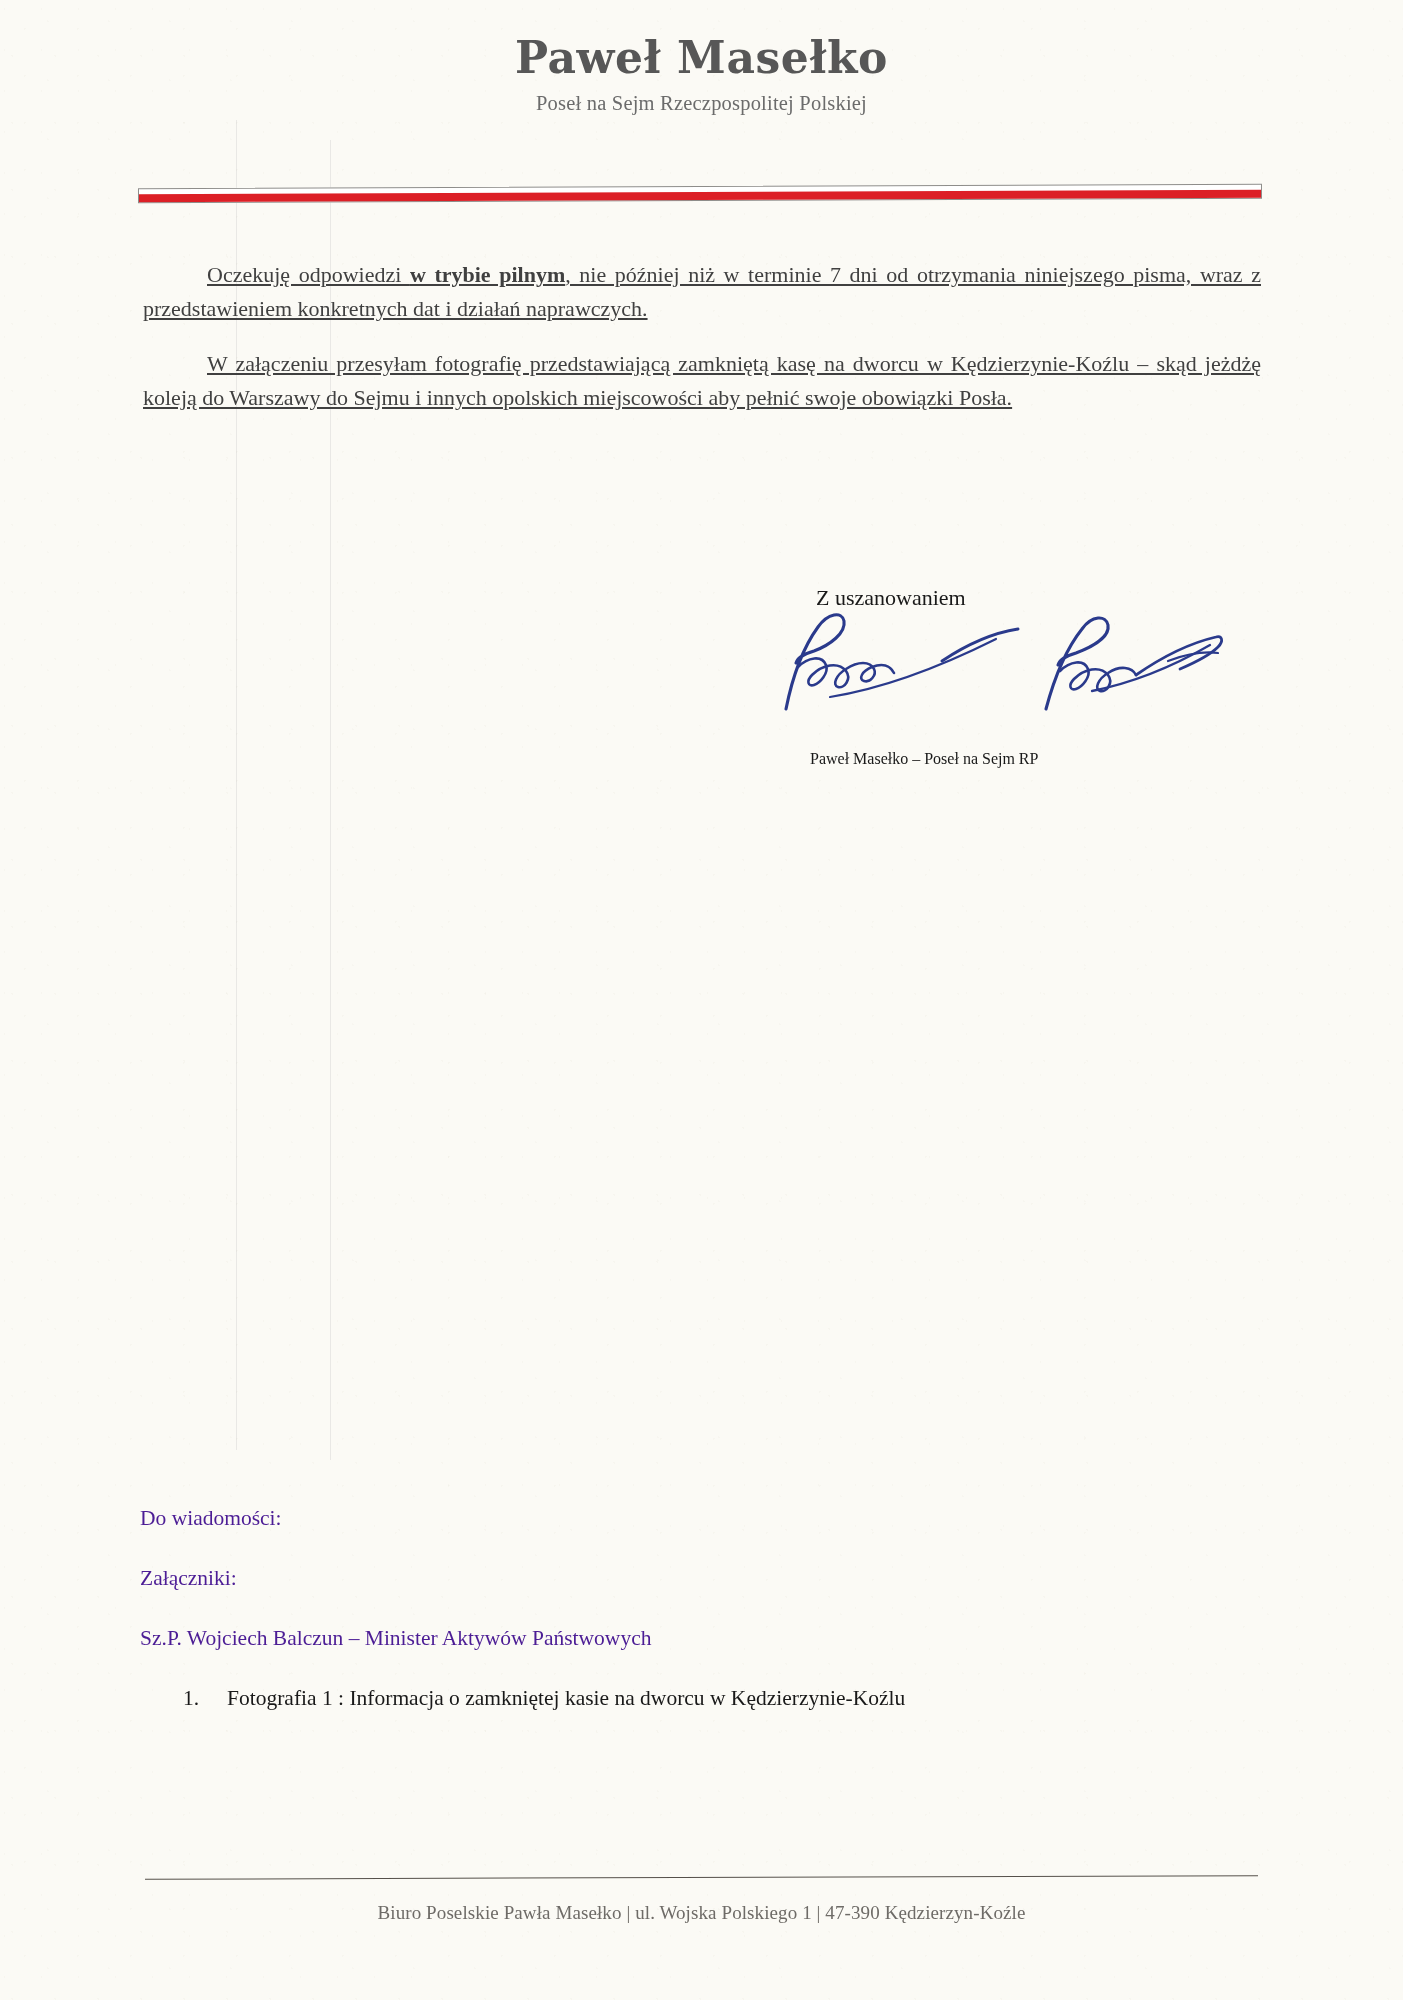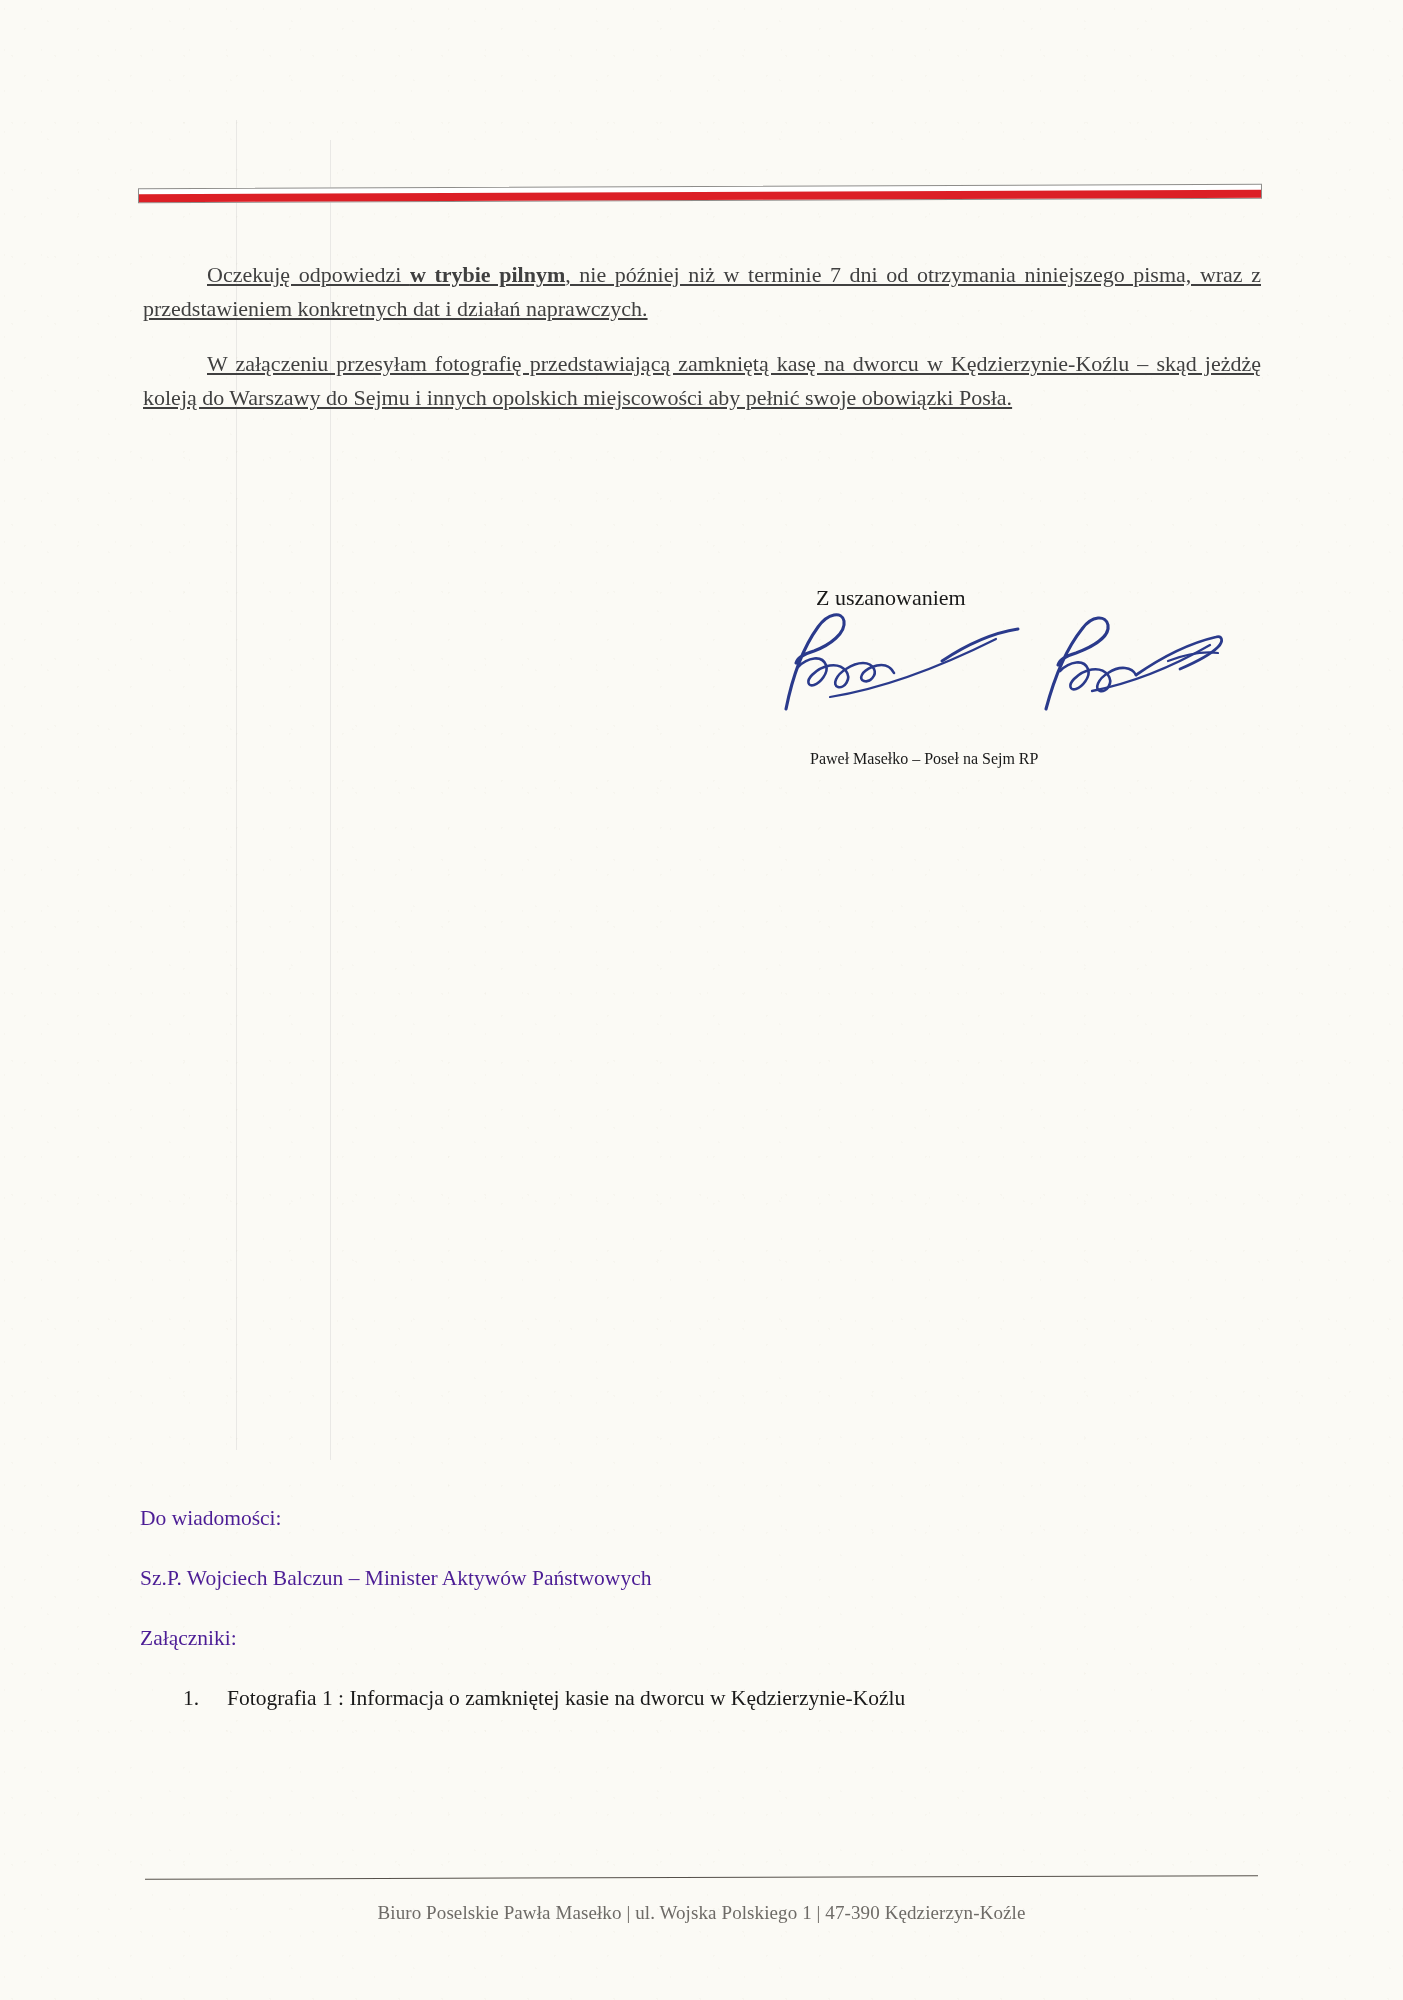--- a/index.html
+++ b/index.html
@@ -204,20 +204,24 @@
 </style>
 </head>
 <body>
 
 <div class="page">
 
   <div class="paper-grain"></div>
   <div class="fold-line fold-a"></div>
   <div class="fold-line fold-b"></div>
 
+  <div class="letterhead">
+    <div class="lh-name">Paweł Masełko</div>
+    <div class="lh-sub">Poseł na Sejm Rzeczpospolitej Polskiej</div>
+  </div>
 
   <div class="flag-bar">
     <div class="red"></div>
   </div>
 
   <div class="body-block">
     <p class="para"><span>Oczekuję odpowiedzi </span><b>w trybie pilnym</b><span>, nie później niż w terminie 7 dni od otrzymania niniejszego pisma, wraz z przedstawieniem konkretnych dat i działań naprawczych.</span></p>
 
     <p class="para">W załączeniu przesyłam fotografię przedstawiającą zamkniętą kasę na dworcu w Kędzierzynie-Koźlu – skąd jeżdżę koleją do Warszawy do Sejmu i innych opolskich miejscowości aby pełnić swoje obowiązki Posła.</p>
   </div>
@@ -254,22 +258,22 @@
           <path d="M398 56 C 414 50, 432 46, 448 48" stroke-width="2.2"></path>
         </g>
       </svg>
     </div>
 
     <div class="signer-name">Paweł Masełko – Poseł na Sejm RP</div>
   </div>
 
   <div class="tail-block">
     <p class="tail-line">Do wiadomości:</p>
+    <p class="tail-line">Załączniki:</p>
     <p class="tail-line">Sz.P. Wojciech Balczun – Minister Aktywów Państwowych</p>
-    <p class="tail-line">Załączniki:</p>
     <ol class="attach-list">
       <li>Fotografia 1 : Informacja o zamkniętej kasie na dworcu w Kędzierzynie-Koźlu</li>
     </ol>
   </div>
 
   <div class="footer-rule"></div>
   <div class="footer">
     <span class="fline">Biuro Poselskie Pawła Masełko | ul. Wojska Polskiego 1 | 47-390 Kędzierzyn-Koźle</span>
   </div>
 

